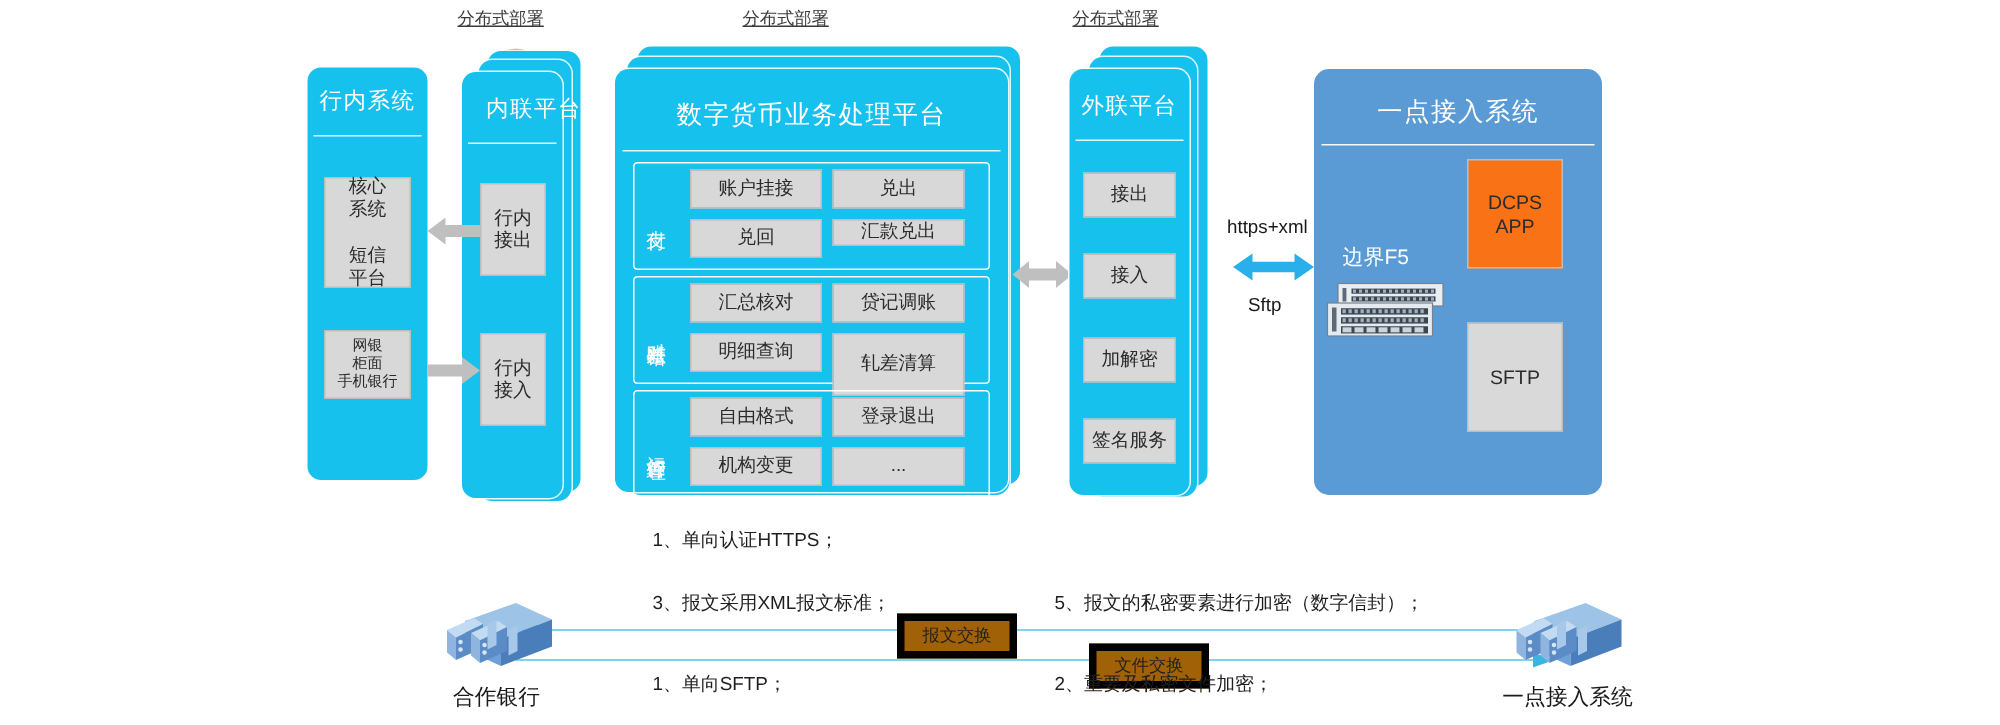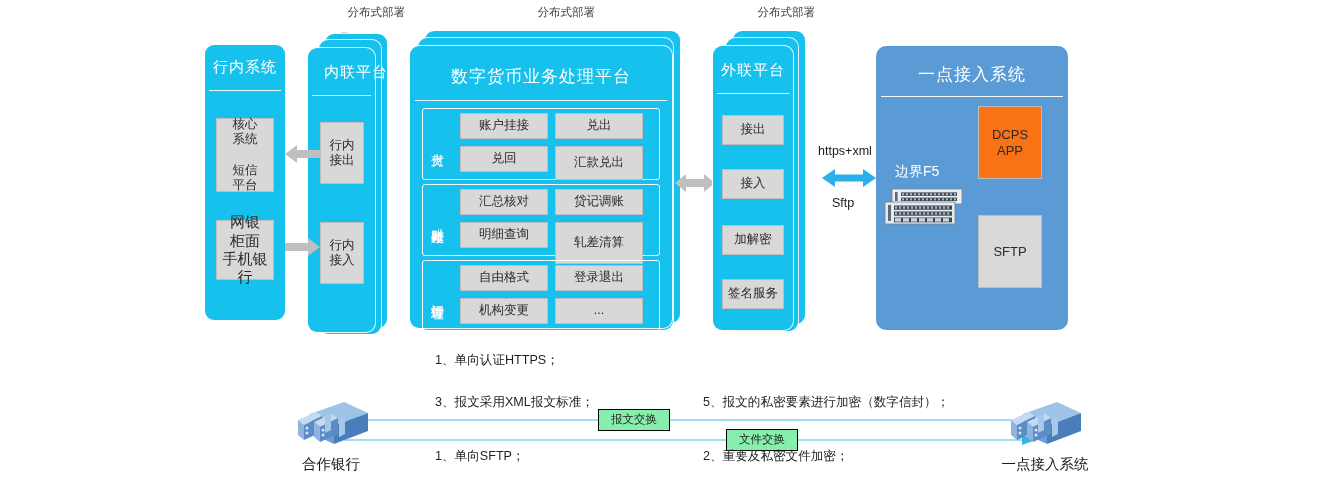--- a/index.html
+++ b/index.html
@@ -88,21 +88,22 @@
     border-radius: 10px;
   }
   .bluecard .card-title { color: #ffffff; }
 
   
   .deploy-label {
     position: absolute;
     font-size: 11.5px;
     color: #3b3b3b;
     white-space: nowrap;
-    text-align: right;
+    text-align: left;
+    text-decoration: underline;
   }
 
   
   .gray-arrow { position: absolute; }
 
   
   .proto-label {
     position: absolute;
     font-size: 12.5px;
     color: #1a1a1a;
@@ -112,22 +113,22 @@
   
   .note {
     position: absolute;
     font-size: 12.6px;
     color: #1f1f1f;
     white-space: nowrap;
     line-height: 1.55;
   }
   .exch-tag {
     position: absolute;
-    background: #86efac;
-    border: 1px solid #000000;
+    background: #a16207;
+    border: 5px solid #000000;
     font-size: 11.5px;
     color: #1f1f1f;
     padding: 2px 12px 3px 12px;
     white-space: nowrap;
     text-align: center;
   }
   .srv-label {
     position: absolute;
     font-size: 14.5px;
     color: #1a1a1a;
@@ -166,21 +167,21 @@
 
   <div class="card" style="left:205px; top:45px; width:80px; height:275px;">
     <div class="card-title" style="top:13px; font-size:15px;">行内系统</div>
     <div class="card-divider" style="left:4px; right:4px; top:45px;"></div>
   </div>
   <div class="chip" style="left:216px; top:118px; width:58px; height:74px;">核心
 系统
 
 短信
 平台</div>
-  <div class="chip" style="left:216px; top:220px; width:58px; height:60px; font-size:15px;">网银
+  <div class="chip" style="left:216px; top:220px; width:58px; height:46px; font-size:10px;">网银
 柜面
 手机银行</div>
 
   <div class="card-shadow" style="left:325px; top:34px; width:62px; height:294px;"></div>
   <div class="card-shadow" style="left:319px; top:40px; width:62px; height:294px;"></div>
   <div class="card" style="left:308px; top:48px; width:67px; height:284px; box-shadow:0 0 0 1px rgba(255,255,255,0.9);">
     <div class="card-title" style="top:15px; font-size:15px;margin-left:16px;">内联平台</div>
     <div class="card-divider" style="left:4px; right:4px; top:47px;"></div>
   </div>
   <div class="chip" style="left:320px; top:122px; width:44px; height:62px;">行内
@@ -200,21 +201,21 @@
   <div class="card" style="left:410px; top:46px; width:262px; height:282px; box-shadow:0 0 0 1px rgba(255,255,255,0.9);">
     <div class="card-title" style="top:19px; font-size:17px;">数字货币业务处理平台</div>
     <div class="card-divider" style="left:5px; right:5px; top:54px;"></div>
 
     <div class="group" style="left:12px; top:62px; width:238px; height:72px;">
       <div class="group-label" style="left:4px; top:0; bottom:0; width:20px;">支付</div>
     </div>
     <div class="chip" style="left:50px; top:67px; width:88px; height:26px;">账户挂接</div>
     <div class="chip" style="left:145px; top:67px; width:88px; height:26px;">兑出</div>
     <div class="chip" style="left:50px; top:100px; width:88px; height:26px;">兑回</div>
-    <div class="chip" style="left:145px; top:100px; width:88px; height:34px;">汇款兑出</div>
+    <div class="chip" style="left:145px; top:100px; width:88px; height:18px;">汇款兑出</div>
 
     <div class="group" style="left:12px; top:138px; width:238px; height:72px;">
       <div class="group-label" style="left:4px; top:0; bottom:0; width:20px;">对账差错</div>
     </div>
     <div class="chip" style="left:50px; top:143px; width:88px; height:26px;">汇总核对</div>
     <div class="chip" style="left:145px; top:143px; width:88px; height:26px;">贷记调账</div>
     <div class="chip" style="left:50px; top:176px; width:88px; height:26px;">明细查询</div>
     <div class="chip" style="left:145px; top:176px; width:88px; height:42px;">轧差清算</div>
 
     <div class="group" style="left:12px; top:214px; width:238px; height:72px;">

